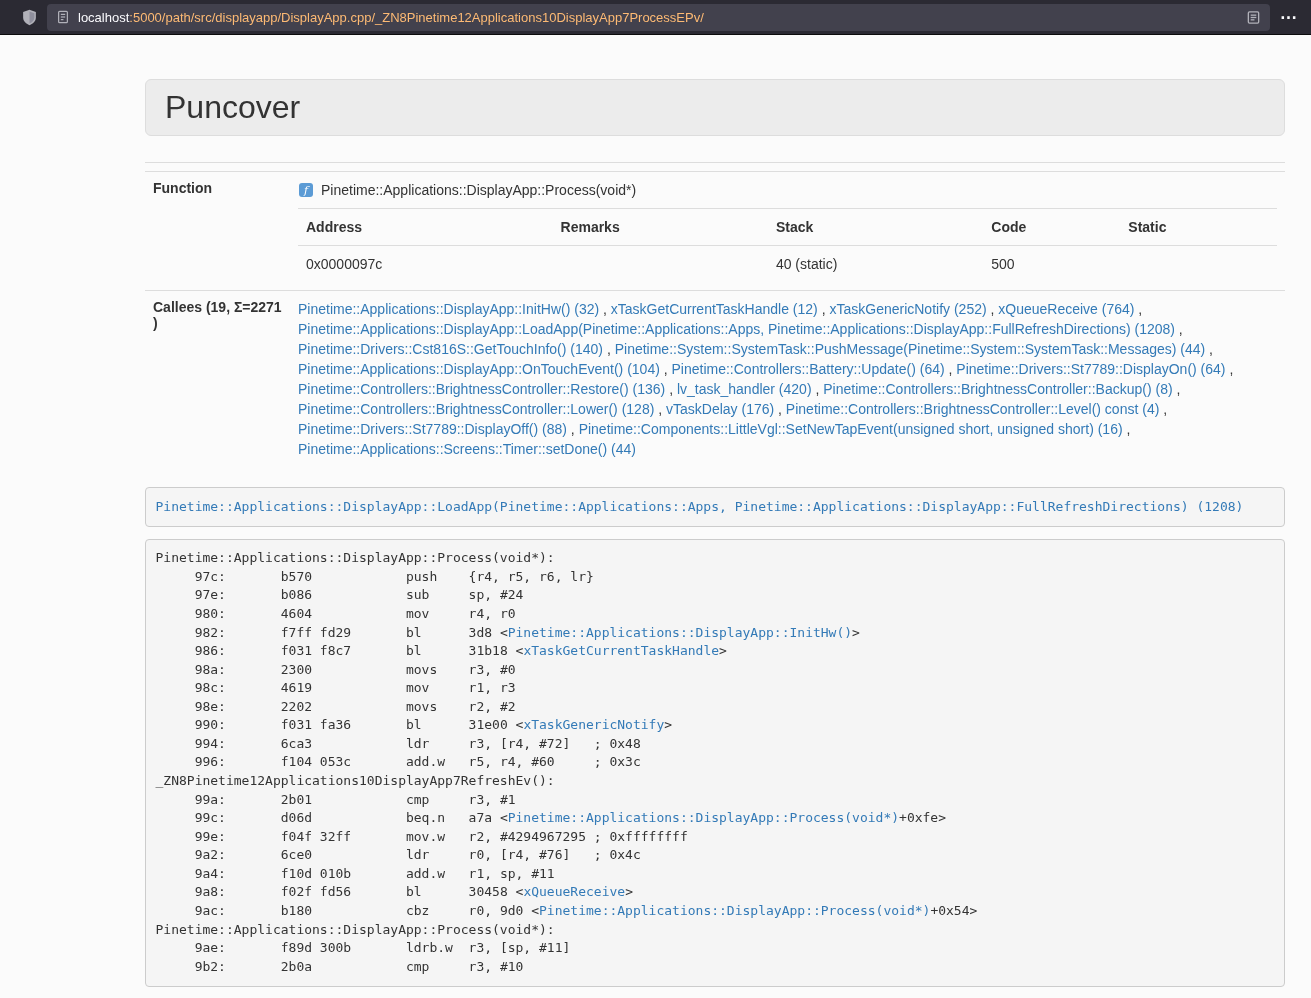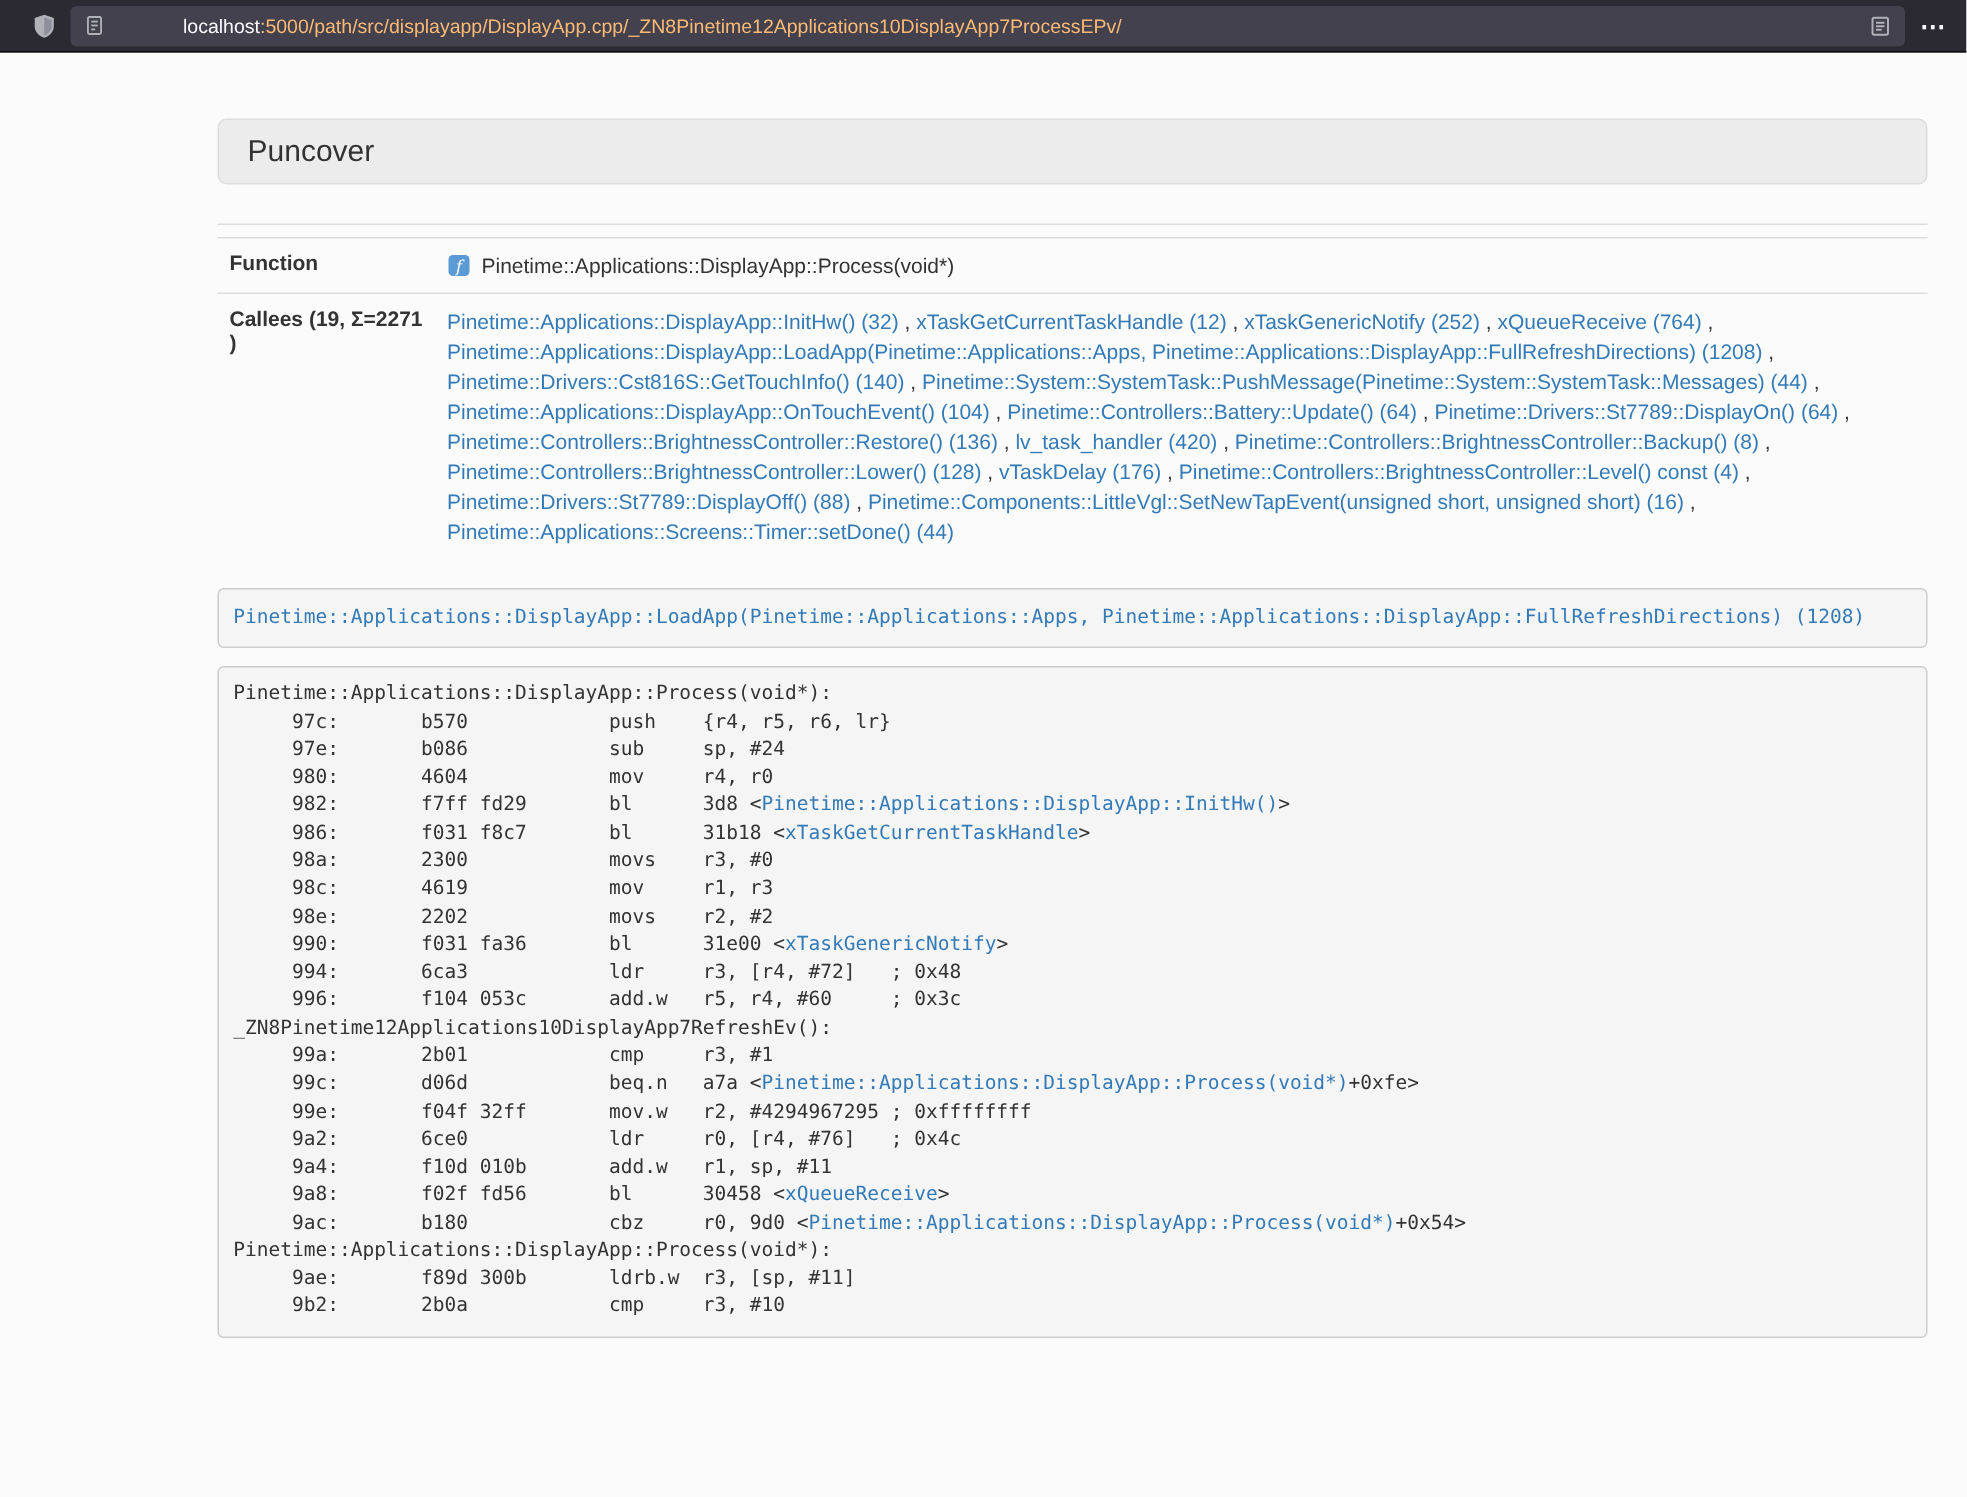--- a/index.html
+++ b/index.html
@@ -16,34 +16,34 @@
     border-bottom: 1px solid #0c0c0d;
   }
   .shield-wrap { margin-left: 21px; flex: 0 0 auto; display: flex; align-items: center; }
   .url-field {
     flex: 1; height: 27px; margin: 0 10px 0 9px; background: #42414d;
     border-radius: 4px; display: flex; align-items: center; padding: 0 9px;
     font-size: 13px; min-width: 0;
   }
   .url-doc-icon { display: flex; align-items: center; margin-right: 8px; flex: 0 0 auto; }
   .url-text { white-space: nowrap; overflow: hidden; flex: 1 1 auto; }
-  .url-host { color: #fbfbfe; margin-left: 44px; }
+  .url-host { color: #fbfbfe; }
   .url-rest { color: #fdba74; }
   .reader-wrap { display: flex; align-items: center; margin-left: auto; flex: 0 0 auto; }
   .menu-dots {
     color: #fbfbfe; font-size: 17px; font-weight: 700; margin-right: 13px;
     letter-spacing: 1px; line-height: 1; cursor: default; flex: 0 0 auto;
   }
   
   .container { width: 1140px; margin-left: 145px; }
   .jumbotron {
     margin-top: 44px; background: #ececec; border: 1px solid #ddd;
     border-radius: 6px; padding: 10px 19px;
   }
-  .jumbotron h2 { margin: 0; font-size: 20px; font-weight: 500; color: #333; line-height: 1.1; }
+  .jumbotron h2 { margin: 0; font-size: 32px; font-weight: 500; color: #333; line-height: 1.1; }
   hr.sep { border: 0; border-top: 1px solid #ddd; margin: 26px 0 0; }
   a { color: #337ab7; text-decoration: none; }
   .breadcrumb-line { margin-top: 25px; font-weight: 700; font-size: 14px; }
   .bc-sep, .bc-suffix { color: #333; }
   
   table.main { width: 100%; border-collapse: collapse; margin-top: 8px; margin-bottom: 20px; font-size: 14px; }
   table.main > tbody > tr > td { border-top: 1px solid #ddd; padding: 8px; vertical-align: top; text-align: left; }
   td.row-label { width: 145px; font-weight: 700; }
   .fn-line { display: flex; align-items: center; gap: 7px; line-height: 20px; }
   table.stats { width: 100%; border-collapse: collapse; margin-top: 8px; }
@@ -112,20 +112,40 @@
         <td class="cell-content">
           <div class="fn-line">
             <span style="display:flex;align-items:center;">
               <svg width="16" height="16" viewBox="0 0 16 16">
                   <rect x="1" y="1" width="14" height="14" rx="3" fill="#5b9bd5"></rect>
                   <text x="8" y="12" font-size="11" fill="#ffffff" text-anchor="middle" font-style="italic" font-family="DejaVu Serif, serif">f</text>
                 </svg>
             </span>
             <span>Pinetime::Applications::DisplayApp::Process(void*)</span>
           </div>
+          <table class="stats">
+            <thead>
+                <tr>
+                  <th>Address</th>
+                  <th>Remarks</th>
+                  <th>Stack</th>
+                  <th>Code</th>
+                  <th>Static</th>
+                </tr>
+              </thead>
+            <tbody>
+                <tr>
+                  <td>0x0000097c</td>
+                  <td></td>
+                  <td>40 (static)</td>
+                  <td>500</td>
+                  <td></td>
+                </tr>
+              </tbody>
+          </table>
         </td>
       </tr>
       <tr>
         <td class="row-label">Callees (19, Σ=2271 )</td>
         <td class="cell-content"><a href="#">Pinetime::Applications::DisplayApp::InitHw() (32)</a> , <a href="#">xTaskGetCurrentTaskHandle (12)</a> , <a href="#">xTaskGenericNotify (252)</a> , <a href="#">xQueueReceive (764)</a> , <a href="#">Pinetime::Applications::DisplayApp::LoadApp(Pinetime::Applications::Apps, Pinetime::Applications::DisplayApp::FullRefreshDirections) (1208)</a> , <a href="#">Pinetime::Drivers::Cst816S::GetTouchInfo() (140)</a> , <a href="#">Pinetime::System::SystemTask::PushMessage(Pinetime::System::SystemTask::Messages) (44)</a> , <a href="#">Pinetime::Applications::DisplayApp::OnTouchEvent() (104)</a> , <a href="#">Pinetime::Controllers::Battery::Update() (64)</a> , <a href="#">Pinetime::Drivers::St7789::DisplayOn() (64)</a> , <a href="#">Pinetime::Controllers::BrightnessController::Restore() (136)</a> , <a href="#">lv_task_handler (420)</a> , <a href="#">Pinetime::Controllers::BrightnessController::Backup() (8)</a> , <a href="#">Pinetime::Controllers::BrightnessController::Lower() (128)</a> , <a href="#">vTaskDelay (176)</a> , <a href="#">Pinetime::Controllers::BrightnessController::Level() const (4)</a> , <a href="#">Pinetime::Drivers::St7789::DisplayOff() (88)</a> , <a href="#">Pinetime::Components::LittleVgl::SetNewTapEvent(unsigned short, unsigned short) (16)</a> , <a href="#">Pinetime::Applications::Screens::Timer::setDone() (44)</a></td>
       </tr>
     </tbody>
   </table>
 
   <pre class="codebox"><a href="#">Pinetime::Applications::DisplayApp::LoadApp(Pinetime::Applications::Apps, Pinetime::Applications::DisplayApp::FullRefreshDirections) (1208)</a></pre>

